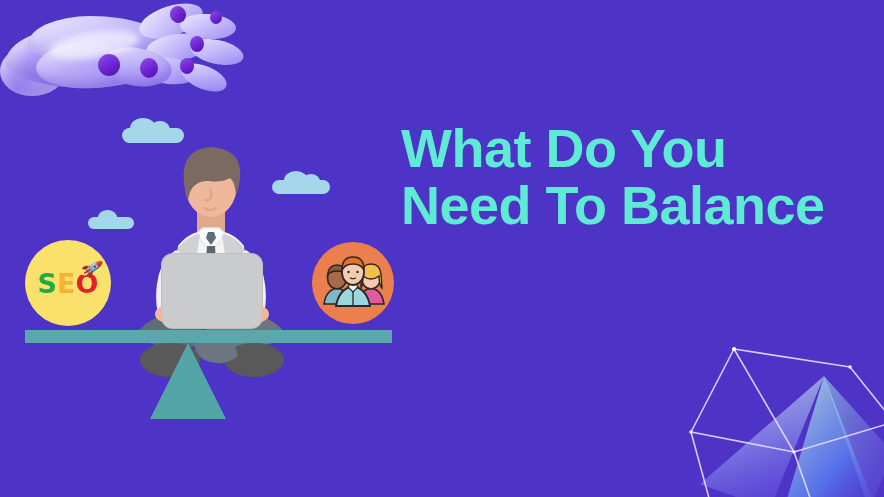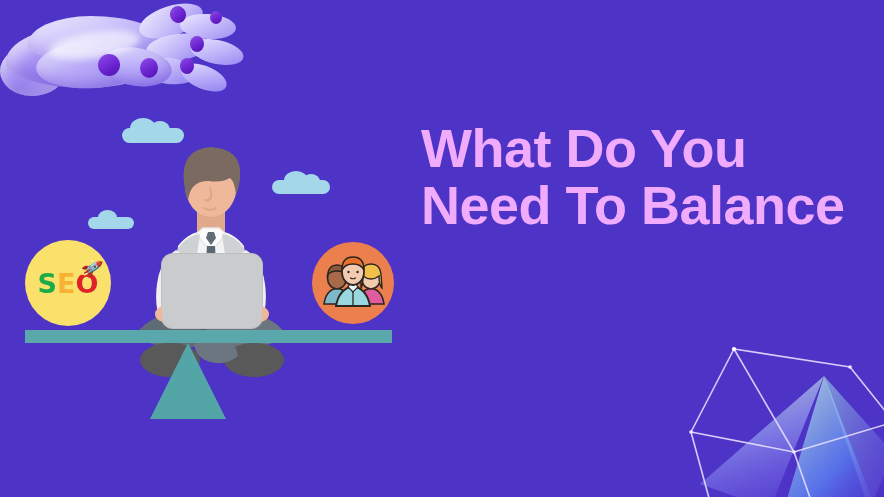--- a/index.html
+++ b/index.html
@@ -12,24 +12,24 @@
     position:relative;
     width:884px;
     height:497px;
     overflow:hidden;
     background:#4d33c6;
   }
 
   
   #headline{
     position:absolute;
-    left:421px;
+    left:401px;
     top:84px;
     width:452px;
-    color:#f0abfc;
+    color:#5eead4;
     font-family:"Liberation Sans", sans-serif;
     font-size:54px;
     font-weight:bold;
     line-height:57px;
     letter-spacing:-0.5px;
     white-space:nowrap;
   }
   #headline .hl-line{display:block;}
 
   

